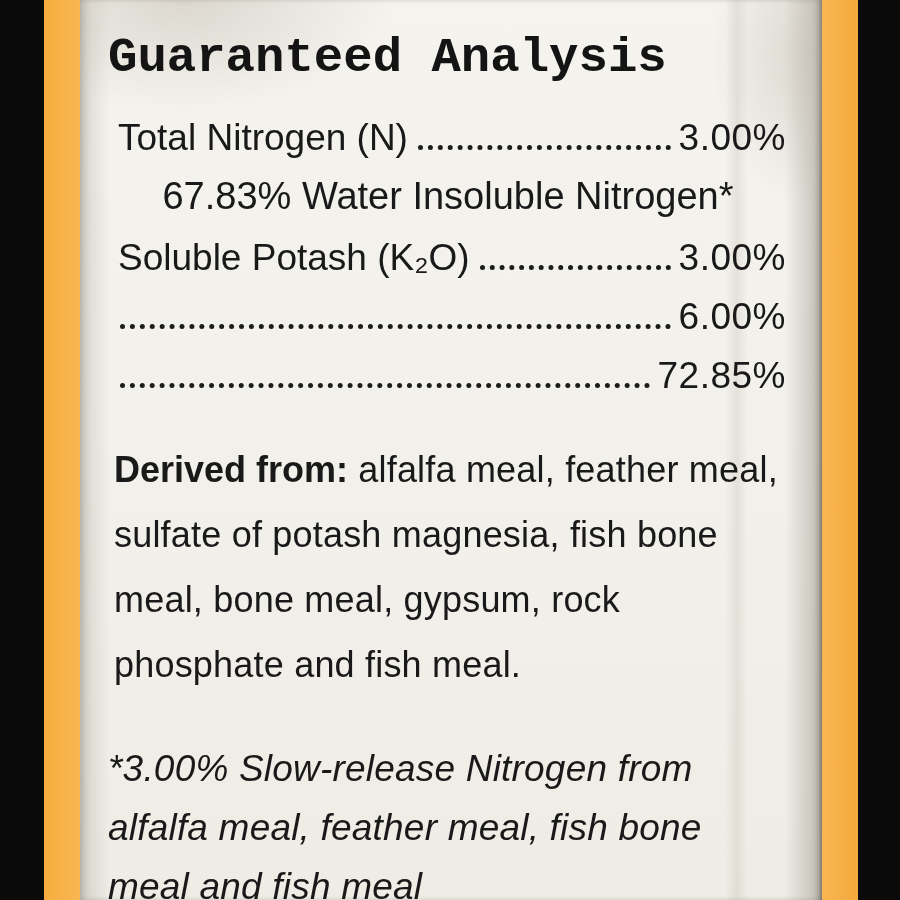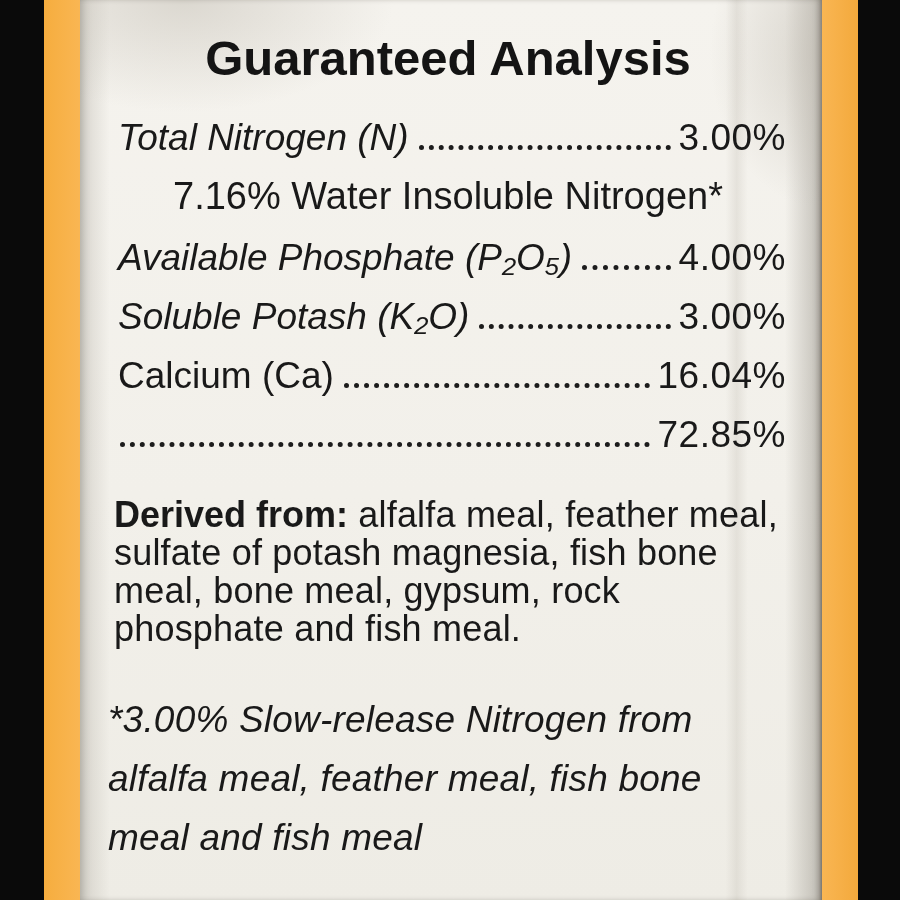--- a/index.html
+++ b/index.html
@@ -26,56 +26,56 @@
       radial-gradient(ellipse 160px 220px at 100% 6%, rgba(196,191,181,.6), transparent 70%),
       linear-gradient(90deg, rgba(170,165,155,.38) 0%, transparent 4%),
       linear-gradient(90deg, transparent 95%, rgba(140,135,125,.45) 99.6%, rgba(90,85,75,.55) 100%),
       linear-gradient(90deg, transparent 87%, rgba(190,185,175,.28) 88.5%, transparent 90%),
       linear-gradient(180deg, #f5f3ee 0%, #f2f0ea 55%, #eeece5 100%);
     box-shadow: inset -6px 0 6px -3px rgba(70,65,55,.45), inset 7px 0 9px -5px rgba(130,125,115,.5);
   }
 
   .title {
     margin: 4px 0 14px 0;
-    text-align: center;
-    font-family: Liberation Sans, sans-serif;
+    text-align: left;
+    font-family: Liberation Mono, monospace;
     font-weight: 700;
     font-size: 49px;
     letter-spacing: 0px;
     color: #141414;
   }
 
   .analysis { margin: 0 2px; }
   .a-row {
     display: flex;
     align-items: flex-end;
     height: 59px;
     font-size: 37px;
   }
-  .a-row .nname { white-space: nowrap; font-style: italic; padding-left: 8px; }
+  .a-row .nname { white-space: nowrap; padding-left: 8px; }
   .a-row.upright .nname { font-style: normal; }
   .a-row .leader {
     flex: 1 1 auto;
     border-bottom: 5px dotted #1c1c1c;
     margin: 0 8px 9px 10px;
     min-width: 30px;
   }
   .a-row .nvalue { white-space: nowrap; font-style: normal; letter-spacing: 0.5px; }
   .a-sub {
     height: 59px;
     display: flex; align-items: flex-end; justify-content: center;
     font-size: 38px;
     padding-bottom: 2px;
     white-space: nowrap;
   }
 
   .derived {
     margin: 40px 0 0 6px;
     font-size: 36px;
-    line-height: 38px;
+    line-height: 65px;
     letter-spacing: 0.2px;
   }
   .derived .dlabel { font-weight: 700; letter-spacing: 0px; }
 
   .footnote {
     margin: 42px 0 0 0;
     font-size: 37px;
     line-height: 59px;
     font-style: italic;
     letter-spacing: 0.2px;
@@ -93,38 +93,32 @@
     <h1 class="title">Guaranteed Analysis</h1>
 
     <div class="analysis">
 
       <div class="a-row">
         <span class="nname">Total Nitrogen (N)</span>
         <span class="leader"></span>
         <span class="nvalue">3.00%</span>
       </div>
 
-      <div class="a-sub">7.16% Water Insoluble Nitrogen*</div>
+      <div class="a-sub">67.83% Water Insoluble Nitrogen*</div>
 
-      <div class="a-row">
-        <span class="nname">Available Phosphate (P₂O₅)</span>
-        <span class="leader"></span>
-        <span class="nvalue">4.00%</span>
-      </div>
 
       <div class="a-row">
         <span class="nname">Soluble Potash (K₂O)</span>
         <span class="leader"></span>
         <span class="nvalue">3.00%</span>
       </div>
 
       <div class="a-row upright">
-        <span class="nname">Calcium (Ca)</span>
         <span class="leader"></span>
-        <span class="nvalue">16.04%</span>
+        <span class="nvalue">6.00%</span>
       </div>
 
       <div class="a-row">
         <span class="leader"></span>
         <span class="nvalue">72.85%</span>
       </div>
 
 
     </div>
 

